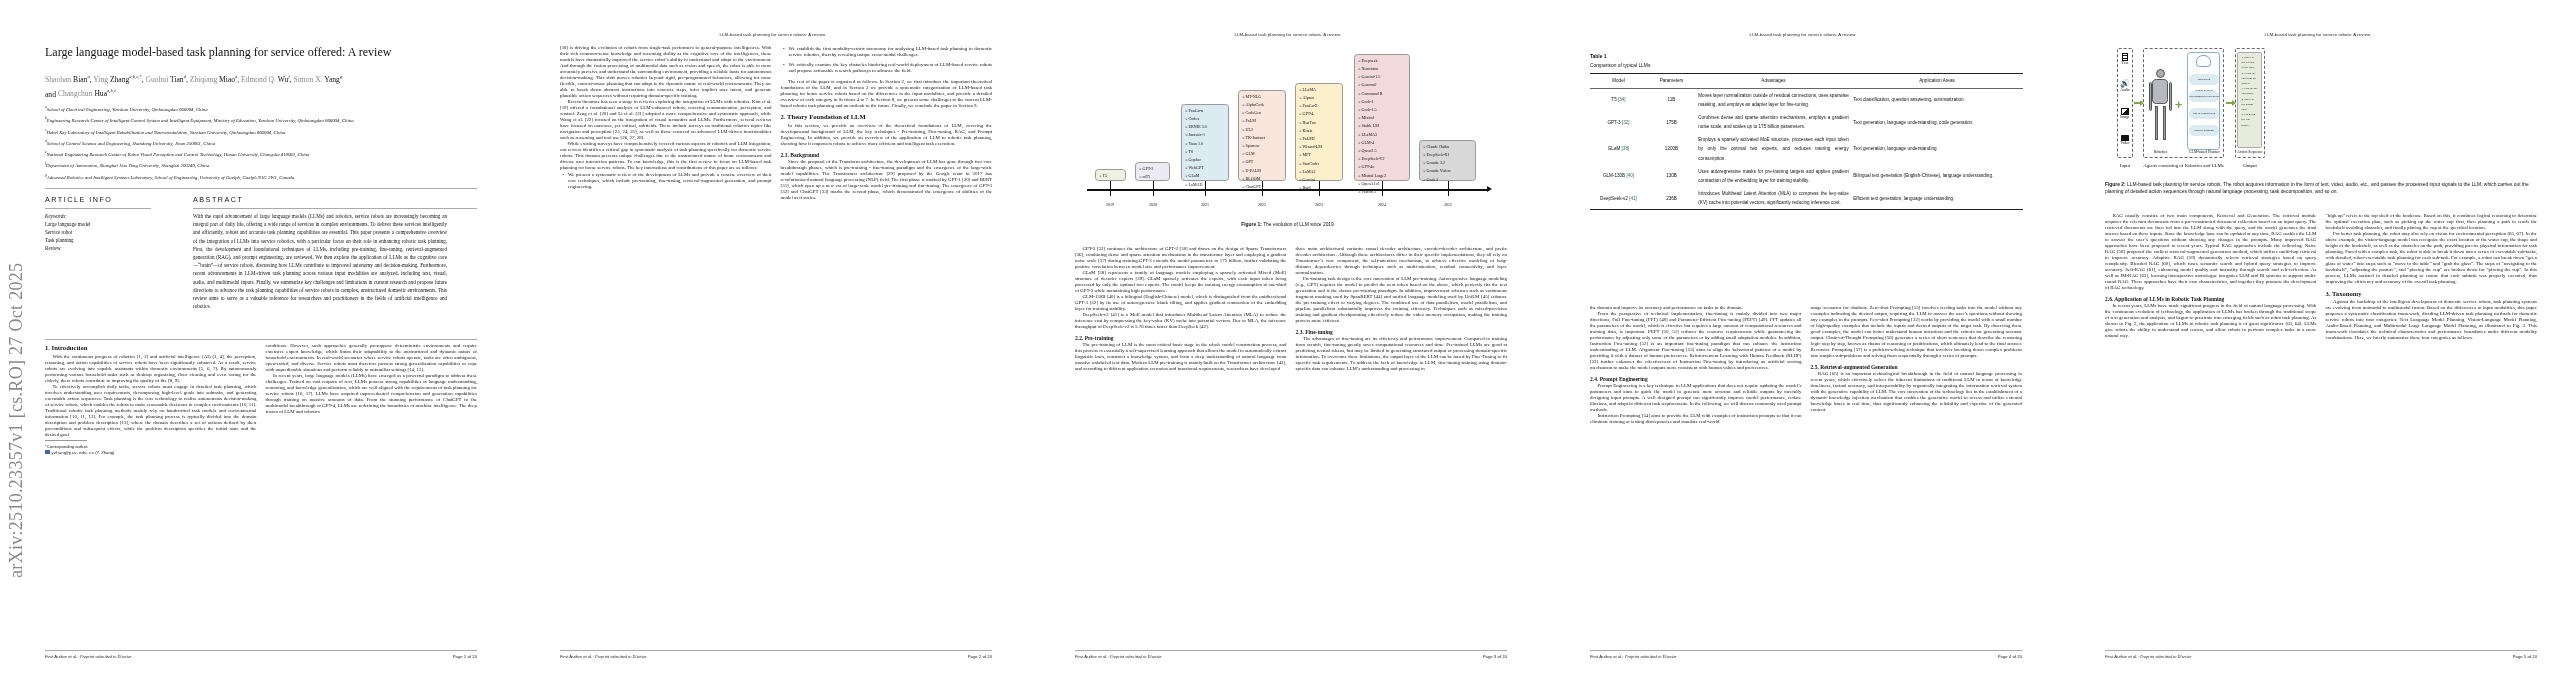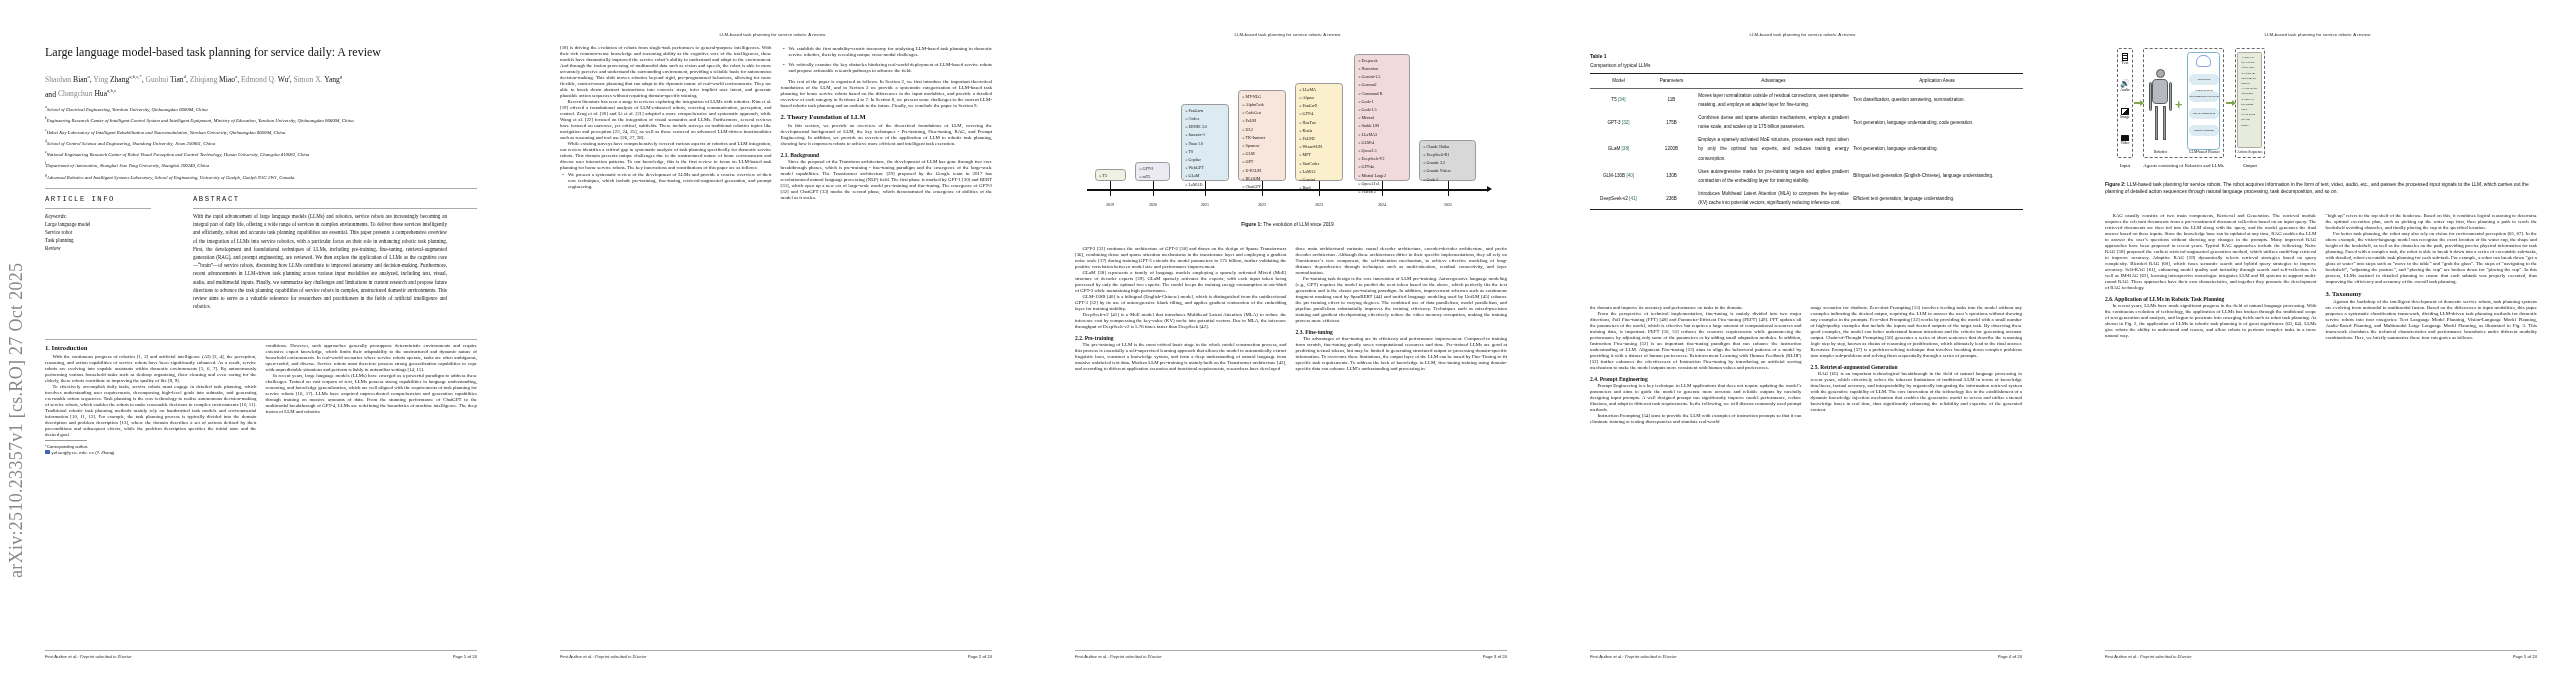--- a/index.html
+++ b/index.html
@@ -22,21 +22,21 @@
 
   
   .arxiv { position: absolute; left: 5.7px; top: 578px; transform-origin: 0 0; transform: rotate(-90deg); font-family: "Liberation Serif", serif; font-size: 18px; color: #888; white-space: nowrap; letter-spacing: 0.3px; }
   .title { position: absolute; left: 45px; top: 45px; font-size: 12px; color: #111; }
   .authors { position: absolute; left: 45px; top: 71px; width: 435px; font-size: 7.6px; line-height: 12px; }
   .authors .given { color: #888; }
   .authors sup { font-size: 4.6px; font-style: italic; }
   .affils { position: absolute; left: 45px; top: 103px; width: 441px; font-style: italic; font-size: 4.8px; line-height: 9.7px; }
   .affils sup { font-size: 3.4px; }
   .rule { position: absolute; height: 0.6px; background: #aaa; }
-  .kicker { font-family: Liberation Mono, monospace; font-size: 7.2px; letter-spacing: 1.5px; }
+  .kicker { font-family: Liberation Sans, sans-serif; font-size: 7.2px; letter-spacing: 1.5px; }
   .ainfo-head { position: absolute; left: 45px; top: 195px; }
   .abst-head { position: absolute; left: 193px; top: 195px; }
   .keywords { position: absolute; left: 45px; top: 212px; font-size: 5.1px; line-height: 8.1px; }
   .abstract { position: absolute; left: 193px; top: 212px; width: 254px; font-size: 5.1px; line-height: 8.2px; text-align: justify; }
   .footnote { font-size: 4.2px; line-height: 5.7px; margin-top: 3.4px; font-family: "Liberation Sans", sans-serif; }
   .fn-rule { width: 42px; height: 0.6px; background: #999; margin-top: 2.3px; }
   .mail-icon { display: inline-block; width: 4.6px; height: 4px; background: #4466aa; vertical-align: middle; margin-right: 1.7px; border-radius: 0.6px; }
   .timeline { position: absolute; left: 57px; top: 189px; width: 401px; height: 1.7px; background: #111; }
   .timeline-arrow { position: absolute; left: 457px; top: 186px; width: 0; height: 0; border-top: 3.4px solid transparent; border-bottom: 3.4px solid transparent; border-left: 5.7px solid #111; }
   .era-box { position: absolute; border: 0.6px solid #999; border-radius: 3.4px; padding: 1.7px 2.9px; font-family: "Liberation Serif", serif; font-size: 4.1px; line-height: 7.2px; }
@@ -63,21 +63,21 @@
   .pill { position: absolute; left: 137px; width: 77px; height: 11.4px; border-radius: 5.7px; background: #dceaf2; font-family: "Liberation Serif", serif; font-size: 3.9px; line-height: 11.4px; text-align: center; }
   .green-arrow { position: absolute; height: 2.3px; background: #7ea64a; }
   .green-arrow::after { content: ""; position: absolute; right: -3.4px; top: -2.3px; border-top: 3.4px solid transparent; border-bottom: 3.4px solid transparent; border-left: 4px solid #7ea64a; }
   .action-list { position: absolute; background: #e6ebdc; border: 0.6px solid #aaa; border-radius: 1.7px; font-family: "Liberation Serif", serif; font-size: 3.8px; line-height: 7.4px; padding: 2.3px 3.4px; }
 </style>
 </head>
 <body>
 
 <div class="page">
   <div class="arxiv">arXiv:2510.23357v1  [cs.RO]  27 Oct 2025</div>
-  <div class="title">Large language model-based task planning for service daily: A review</div>
+  <div class="title">Large language model-based task planning for service offered: A review</div>
   <div class="authors" id="authors"><span><span class="given">Shaohan </span><span>Bian</span><sup>a</sup></span>,  <span><span class="given">Ying </span><span>Zhang</span><sup>a,b,c,*</sup></span>,  <span><span class="given">Guohui </span><span>Tian</span><sup>d</sup></span>,  <span><span class="given">Zhiqiang </span><span>Miao</span><sup>e</sup></span>,  <span><span class="given">Edmond Q. </span><span>Wu</span><sup>f</sup></span>,  <span><span class="given">Simon X. </span><span>Yang</span><sup>g</sup></span><br><span>and  </span><span><span class="given">Changchun </span><span>Hua</span><sup>a,b,c</sup></span></div>
   <div class="affils" id="affils">
       <div><sup>a</sup>School of Electrical Engineering, Yanshan University, Qinhuangdao 066004, China</div>
       <div><sup>b</sup>Engineering Research Center of Intelligent Control System and Intelligent Equipment, Ministry of Education, Yanshan University, Qinhuangdao 066004, China</div>
       <div><sup>c</sup>Hebei Key Laboratory of Intelligent Rehabilitation and Neuromodulation, Yanshan University, Qinhuangdao 066004, China</div>
       <div><sup>d</sup>School of Control Science and Engineering, Shandong University, Jinan 250061, China</div>
       <div><sup>e</sup>National Engineering Research Center of Robot Visual Perception and Control Technology, Hunan University, Changsha 410082, China</div>
       <div><sup>f</sup>Department of Automation, Shanghai Jiao Tong University, Shanghai 200240, China</div>
       <div><sup>g</sup>Advanced Robotics and Intelligent Systems Laboratory, School of Engineering, University of Guelph, Guelph N1G 2W1, Canada</div>
     </div>

